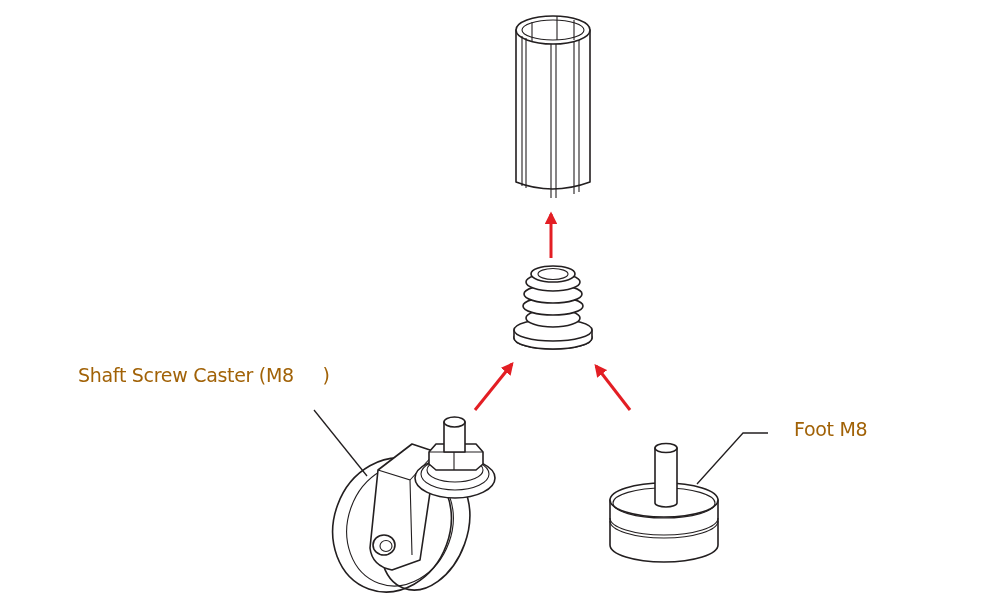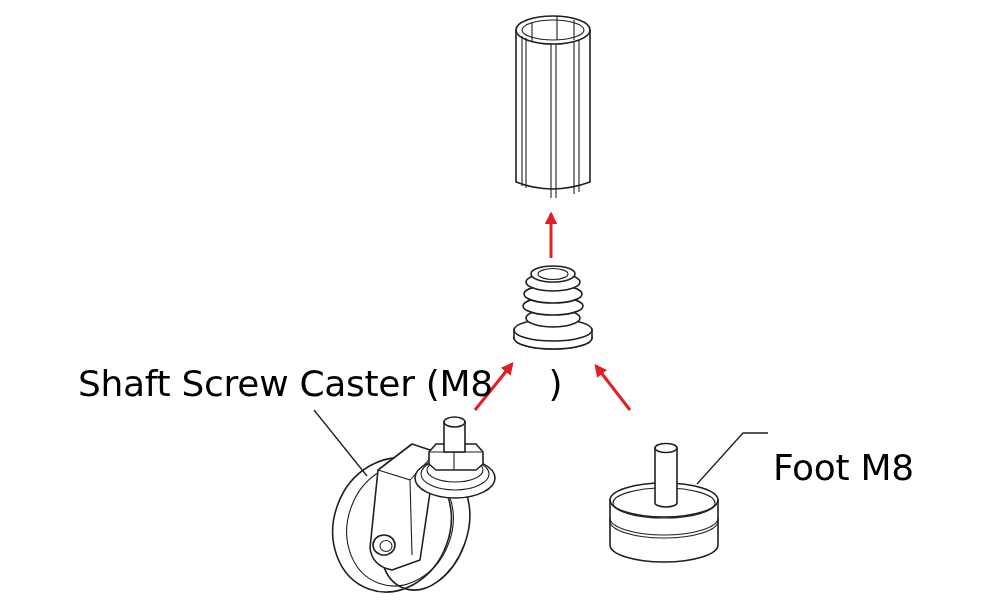--- a/index.html
+++ b/index.html
@@ -1,22 +1,22 @@
 <!DOCTYPE html>
 <html><head>
 <meta charset="utf-8">
 <style>
   html, body { margin: 0; padding: 0; background: #ffffff; }
   body { width: 1000px; height: 600px; position: relative; overflow: hidden;
          font-family: "DejaVu Sans", "Liberation Sans", sans-serif; }
   #stage { position: absolute; left: 0; top: 0; width: 1000px; height: 600px; }
-  .lbl { position: absolute; color: #000000; font-size: 36px; letter-spacing: -0.3px;
+  .lbl { position: absolute; color: #a16207; font-size: 19px; letter-spacing: -0.3px;
          white-space: pre; line-height: 1; }
   #label-caster { left: 78px; top: 366px; }
-  #label-foot { left: 773px; top: 420px; margin-top: 30px; }
+  #label-foot { left: 794px; top: 420px; }
   svg .ln { fill: #ffffff; stroke: #231f20; stroke-width: 1.6; stroke-linejoin: round; stroke-linecap: round; }
   svg .ln-nofill { fill: none; stroke: #231f20; stroke-width: 1.6; stroke-linejoin: round; stroke-linecap: round; }
   svg .thin { fill: none; stroke: #231f20; stroke-width: 1.1; }
   svg .leader { fill: none; stroke: #231f20; stroke-width: 1.3; }
 </style>
 </head>
 <body>
 
 <div id="stage">
 <svg width="1000" height="600" viewBox="0 0 1000 600">

